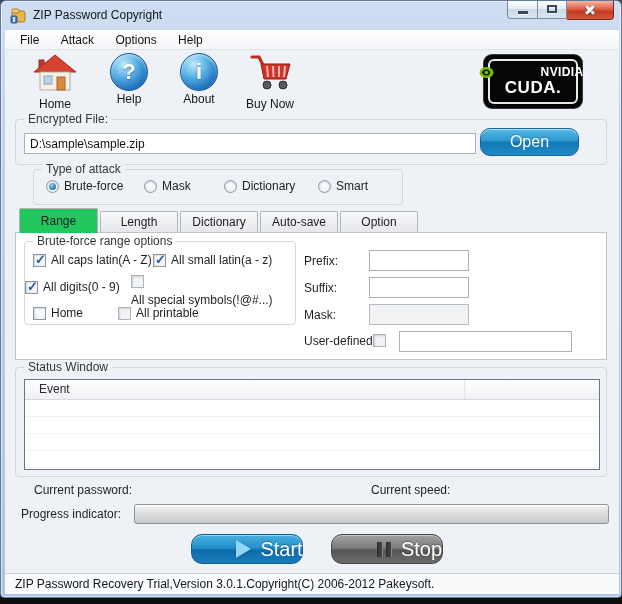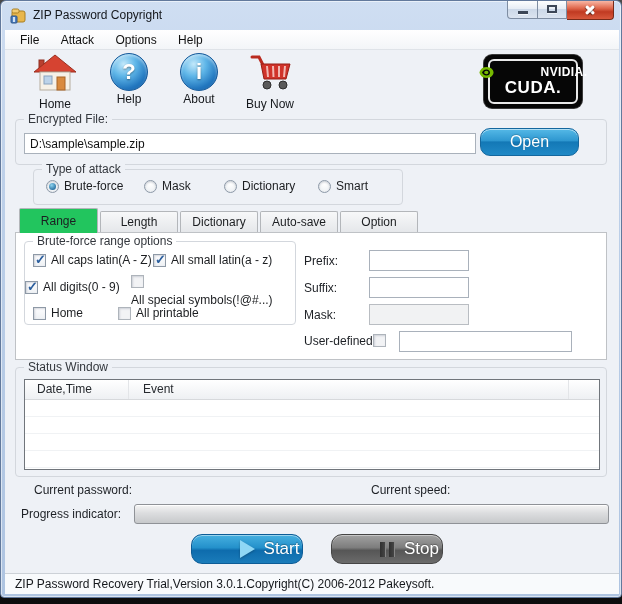--- a/index.html
+++ b/index.html
@@ -104,21 +104,21 @@
   .col2 { width:440px; padding-left:14px; border-right:1px solid #e3e5e8; }
   .col3 { flex:1; }
   .list-row { height:17px; border-bottom:1px solid #f0f2f4; }
 
   
   .progress { position:absolute; left:129px; top:454px; width:475px; height:20px; border:1px solid #8f9297; border-radius:3px;
     background:linear-gradient(#f5f5f5 0%, #dcdddf 45%, #c7c9cb 100%); box-shadow:inset 0 1px 0 rgba(255,255,255,.9); }
 
   
   .action { position:absolute; top:484px; width:112px; height:30px; border-radius:11px; display:flex; align-items:center;
-    justify-content:center; gap:9px; color:#fff; font-size:17px; cursor:pointer; text-shadow:0 -1px 1px rgba(0,0,0,.3);padding-left:45px; }
+    justify-content:center; gap:9px; color:#fff; font-size:20px; cursor:pointer; text-shadow:0 -1px 1px rgba(0,0,0,.3);padding-left:45px; }
   .start { left:186px; border:1px solid #0c5c96; background:linear-gradient(#47b0e0 0%, #2491cb 45%, #0e6cad 55%, #1a7cba 100%);
     box-shadow:inset 0 1px 0 rgba(255,255,255,.45); }
   .stop { left:326px; border:1px solid #454545; background:linear-gradient(#a2a2a2 0%, #7d7d7d 45%, #565656 55%, #6b6b6b 100%);
     box-shadow:inset 0 1px 0 rgba(255,255,255,.4); }
   .play-icon { width:0; height:0; border-left:15px solid #8fd7f5; border-top:9px solid transparent; border-bottom:9px solid transparent;
     filter:drop-shadow(0 1px 1px rgba(0,0,0,.25)); }
   .pause-icon { display:flex; gap:3px; }
   .pause-icon span { display:block; width:6px; height:15px; background:linear-gradient(90deg,#303030,#4a4a4a);
     box-shadow:inset -1px 0 0 rgba(255,255,255,.35); }
 
@@ -285,21 +285,20 @@
         <div class="cb dim" style="left:357px;top:100px;">
           <span class="box"></span>
         </div>
         <input class="ti" style="left: 383px; top: 98px; width: 173px;" value="">
       </div>
 
       <div class="group" style="left:10px;top:317px;width:592px;height:110px;">
         <span class="glabel">Status Window</span>
         <div class="list">
           <div class="list-header">
-            <div class="col col1">Date,Time</div>
             <div class="col col2">Event</div>
             <div class="col col3"></div>
           </div>
           <div class="list-row"></div>
           <div class="list-row"></div>
           <div class="list-row"></div>
           <div class="list-row"></div>
         </div>
       </div>
 

